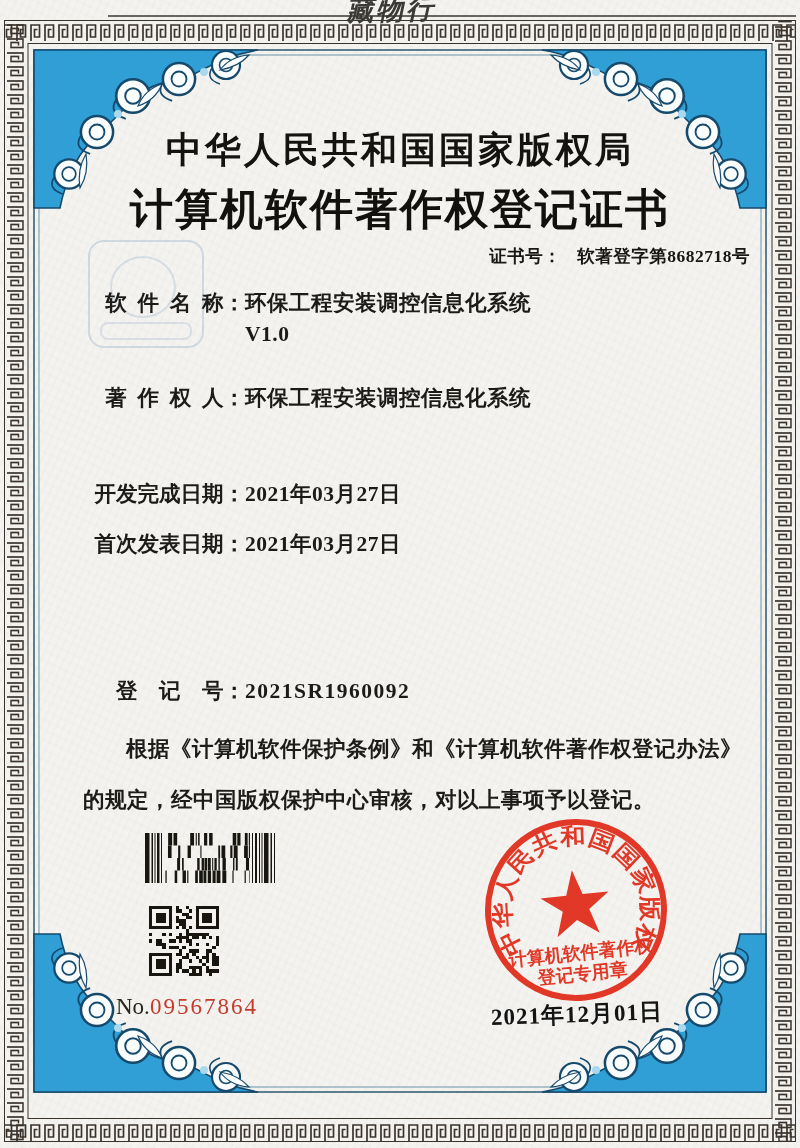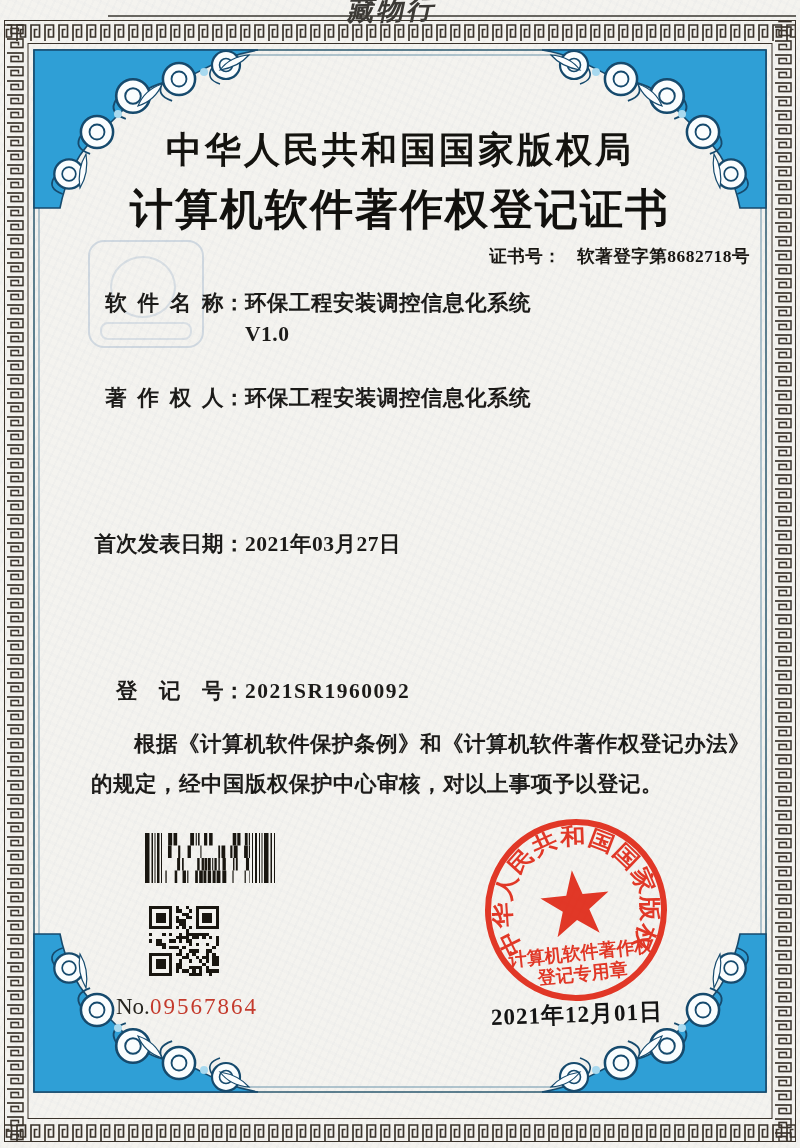--- a/index.html
+++ b/index.html
@@ -52,22 +52,22 @@
   
   .row{position:absolute;left:85px;font-size:21.5px;font-weight:bold;color:#1c1b19;z-index:3;}
   .row .lbl{display:inline-block;width:160px;white-space:pre;text-align:right;}
   .row .val{letter-spacing:.5px;text-align:right;}
   .f0{top:288px}.f1{top:322px}.f2{top:383px}.f3{top:479px}
   .f4{top:529px}.f5{top:579px}.f6{top:628px}.f7{top:676px}
   .f7 .val{letter-spacing:1.5px;}
   
   .statement{
     position:absolute;left:83px;top:724px;width:672px;z-index:3;
-    font-size:21.5px;line-height:40px;font-weight:600;color:#1d1c1a;
-    text-indent:2em;letter-spacing:.5px;margin-left:8px;
+    font-size:21.5px;line-height:51px;font-weight:600;color:#1d1c1a;
+    text-indent:2em;letter-spacing:.5px;
   }
   
   .barcode{position:absolute;left:145px;top:833px;z-index:3;}
   .qrcode{position:absolute;left:149px;top:906px;z-index:3;}
   
   .serial{position:absolute;left:116px;top:994px;z-index:3;font-size:23px;color:#27251f;}
   .serial .serial-num{color:#c43a2c;margin-left:0;letter-spacing:2px;}
   
   .seal{position:absolute;left:476px;top:810px;width:200px;height:200px;
     transform:rotate(-6deg);opacity:.93;z-index:4;
@@ -138,20 +138,23 @@
   </div>
 
   <div class="row f0">
     <span class="lbl">软  件  名  称：</span><span class="val">环保工程安装调控信息化系统</span>
   </div>
   <div class="row f1">
     <span class="lbl"></span><span class="val">V1.0</span>
   </div>
   <div class="row f2">
     <span class="lbl">著  作  权  人：</span><span class="val">环保工程安装调控信息化系统</span>
+  </div>
+  <div class="row f3">
+    <span class="lbl">开发完成日期：</span><span class="val">2021年03月27日</span>
   </div>
   <div class="row f4">
     <span class="lbl">首次发表日期：</span><span class="val">2021年03月27日</span>
   </div>
   <div class="row f7">
     <span class="lbl">登    记    号：</span><span class="val">2021SR1960092</span>
   </div>
 
   <div class="statement">根据《计算机软件保护条例》和《计算机软件著作权登记办法》的规定，经中国版权保护中心审核，对以上事项予以登记。</div>
 

